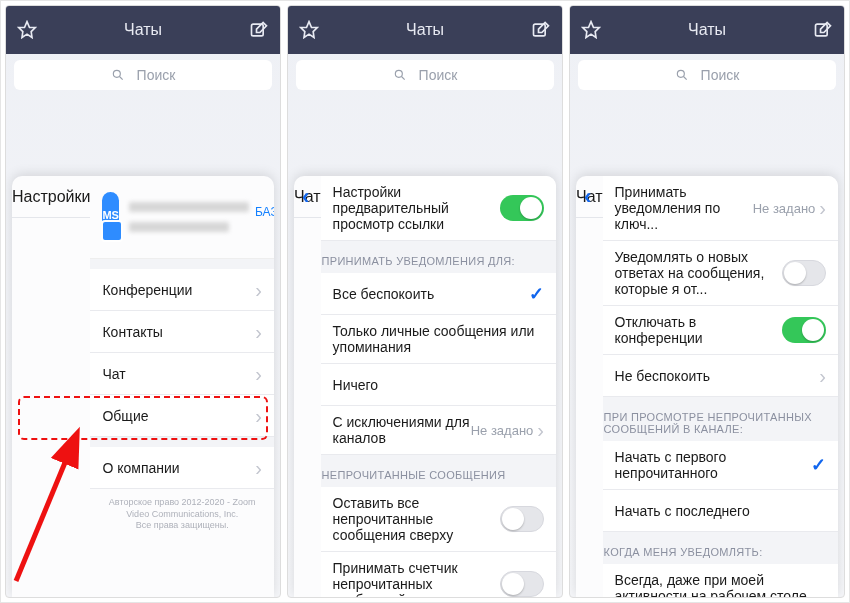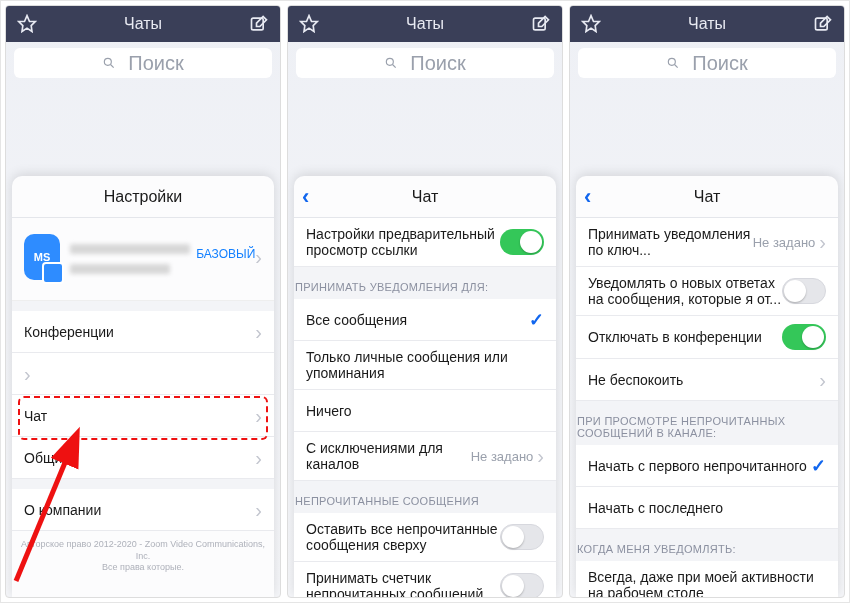--- a/index.html
+++ b/index.html
@@ -25,52 +25,52 @@
     flex: 1 1 0;
     display: flex;
     flex-direction: column;
     background: linear-gradient(#eef0f5, #f5f6f9);
     border: 1px solid #ddd;
     border-radius: 4px;
     overflow: hidden;
     position: relative;
   }
   .topbar {
-    height: 36px;
+    height: 48px;
     background: #3a3f58;
     display: flex;
     align-items: center;
     justify-content: space-between;
     padding: 0 10px;
     color: #e8eaf2;
     gap: 32px;
   }
   .topbar .title { flex: 1; text-align: center; font-size: 16px; font-weight: 500; }
   .icon { display: inline-flex; width: 22px; height: 22px; align-items: center; justify-content: center; color: #e8eaf2; }
   .searchbar {
     margin: 6px 8px;
     height: 30px;
     background: #fff;
     border-radius: 6px;
     display: flex;
     align-items: center;
     justify-content: center;
     color: #9aa0ac;
-    font-size: 20px;
+    font-size: 14px;
     gap: 12px;
   }
   .sheet {
     position: absolute;
     left: 6px; right: 6px; bottom: 0;
     top: 170px;
     background: #fcfcfd;
     border-radius: 10px 10px 0 0;
     box-shadow: 0 -2px 12px rgba(0,0,0,0.12);
     display: flex;
-    flex-direction: column;
+    flex-direction: row;
     overflow: hidden;
   }
   .sheet-header {
     position: relative;
     height: 42px;
     display: flex;
     align-items: center;
     justify-content: center;
     border-bottom: 1px solid #e4e6eb;
     font-size: 16px;
@@ -236,39 +236,40 @@
           <span class="chev">›</span>
         </div>
 
         <div class="gap"></div>
 
         <div class="row">
           <span class="label">Конференции</span>
           <span class="chev">›</span>
         </div>
         <div class="row">
+          <span class="label">Контакты</span>
           <span class="chev">›</span>
         </div>
         <div class="row" style="position:relative;">
           <span class="label">Чат</span>
           <span class="chev">›</span>
         </div>
         <div class="row">
           <span class="label">Общие</span>
           <span class="chev">›</span>
         </div>
         <div class="gap"></div>
         <div class="row">
           <span class="label">О компании</span>
           <span class="chev">›</span>
         </div>
 
         <div class="copyright">
           <div>Авторское право 2012-2020 - Zoom Video Communications, Inc.</div>
-          <div>Все права которые.</div>
+          <div>Все права защищены.</div>
         </div>
       </div>
     </div>
 
     <div class="highlight-box" style="left:12px; right:12px; top:390px; height:44px;"></div>
 
     <svg class="arrow" style="left:0; top:400px; width:120px; height:180px;" viewBox="0 0 120 180">
       <defs>
         <marker id="ah1" markerWidth="10" markerHeight="10" refX="6" refY="3" orient="auto">
           <path d="M0,0 L8,3 L0,6 Z" fill="#e11"></path>
@@ -306,21 +307,21 @@
         <span class="back-btn">‹</span>
         <span>Чат</span>
       </div>
       <div class="sheet-body">
         <div class="row">
           <span class="label">Настройки предварительный просмотр ссылки</span>
           <span class="toggle on"></span>
         </div>
         <div class="section-hdr">ПРИНИМАТЬ УВЕДОМЛЕНИЯ ДЛЯ:</div>
         <div class="row">
-          <span class="label">Все сообщения</span>
+          <span class="label">Все беспокоить</span>
           <span class="check">✓</span>
         </div>
         <div class="row">
           <span class="label">Только личные сообщения или упоминания</span>
         </div>
         <div class="row">
           <span class="label">Ничего</span>
         </div>
         <div class="row">
           <span class="label">С исключениями для каналов</span>

